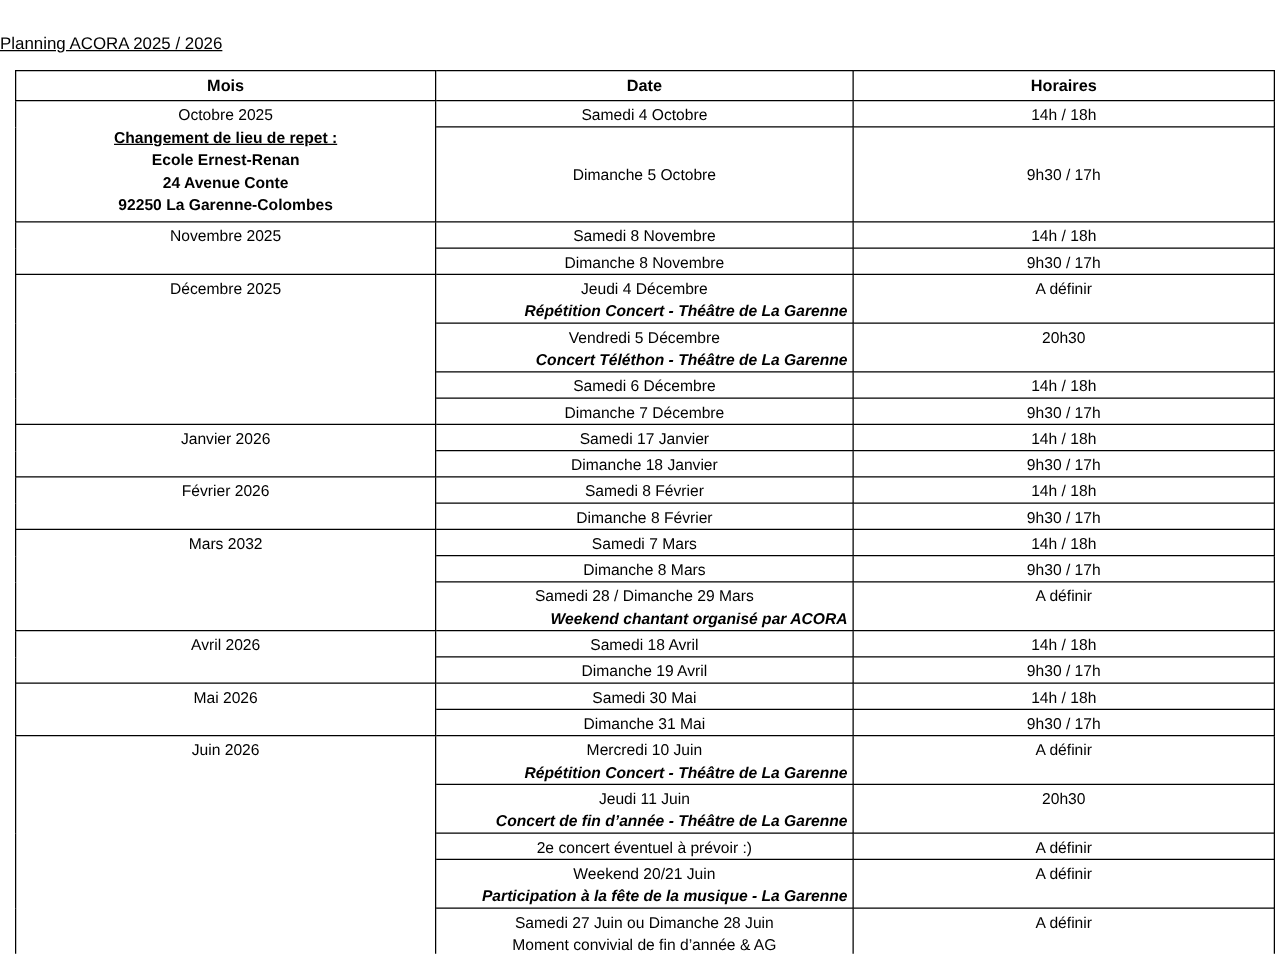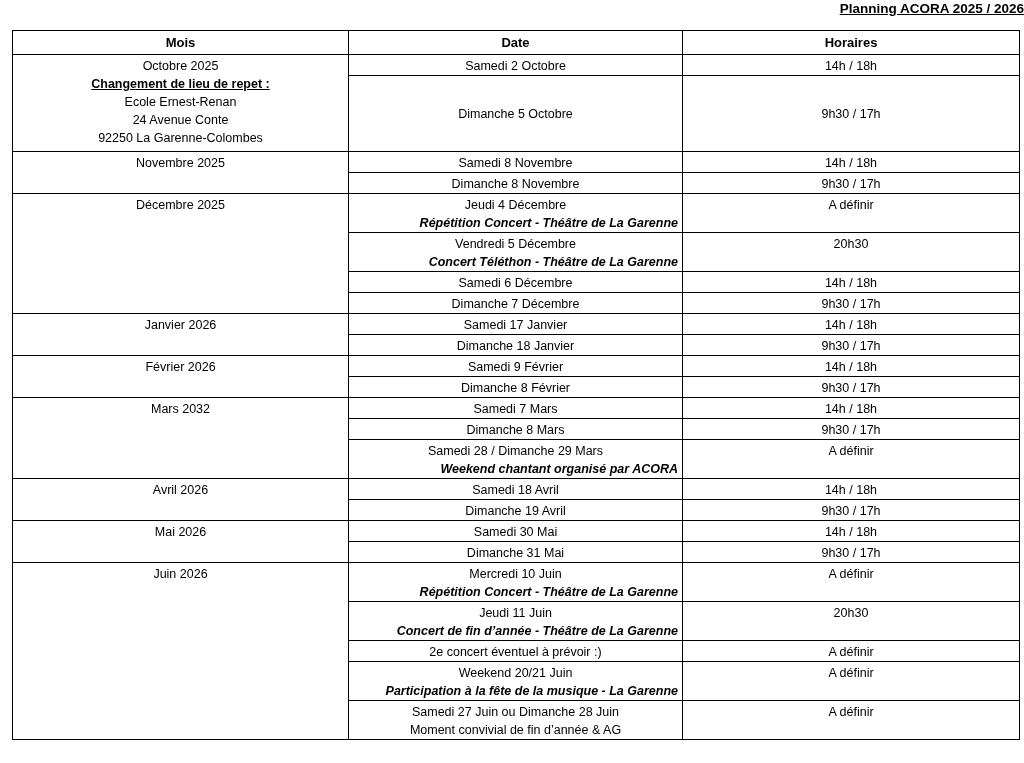--- a/index.html
+++ b/index.html
@@ -11,24 +11,24 @@
     font-family: "Liberation Sans", sans-serif;
     color: #000000;
     overflow: hidden;
   }
   .page {
     width: 1024px;
     height: 763px;
     box-sizing: border-box;
   }
   .doc-title {
-    text-align: right;
-    padding-top: 0;
+    text-align: left;
+    padding-top: 26px;
     font-size: 13.5px;
-    font-weight: bold;
+    font-weight: normal;
     line-height: 17px;
   }
   .doc-title span {
     text-decoration: underline;
   }
   table.planning {
     border-collapse: collapse;
     table-layout: fixed;
     width: 1007px;
     margin: 13px 0 0 12px;
@@ -53,21 +53,21 @@
   }
   tr.h1 { height: 21px; }
   tr.h2 { height: 39px; }
   tr.htall { height: 76px; }
   td.vmid { vertical-align: middle; text-align: center; }
   .note {
     font-weight: bold;
     font-style: italic;
     text-align: right;
   }
-  .bold { font-weight: normal; }
+  .bold { font-weight: bold; }
   .bold-underline {
     font-weight: bold;
     text-decoration: underline;
     text-align: center;
   }
 </style>
 </head>
 <body>
 
 <div class="page">
@@ -92,21 +92,21 @@
     <tbody>
 
       <tr class="h1">
         <td rowspan="2">
           <div>Octobre 2025</div>
           <div class="bold-underline">Changement de lieu de repet :</div>
           <div class="bold">Ecole Ernest-Renan</div>
           <div class="bold">24 Avenue Conte</div>
           <div class="bold">92250 La Garenne-Colombes</div>
         </td>
-        <td>Samedi 2 Octobre</td>
+        <td>Samedi 4 Octobre</td>
         <td>14h / 18h</td>
       </tr>
       <tr class="htall">
         <td class="vmid">Dimanche 5 Octobre</td>
         <td class="vmid">9h30 / 17h</td>
       </tr>
 
       <tr class="h1">
         <td rowspan="2">
           <div>Novembre 2025</div>
@@ -154,21 +154,21 @@
       </tr>
       <tr class="h1">
         <td>Dimanche 18 Janvier</td>
         <td>9h30 / 17h</td>
       </tr>
 
       <tr class="h1">
         <td rowspan="2">
           <div>Février 2026</div>
         </td>
-        <td>Samedi 9 Février</td>
+        <td>Samedi 8 Février</td>
         <td>14h / 18h</td>
       </tr>
       <tr class="h1">
         <td>Dimanche 8 Février</td>
         <td>9h30 / 17h</td>
       </tr>
 
       <tr class="h1">
         <td rowspan="3">
           <div>Mars 2032</div>

